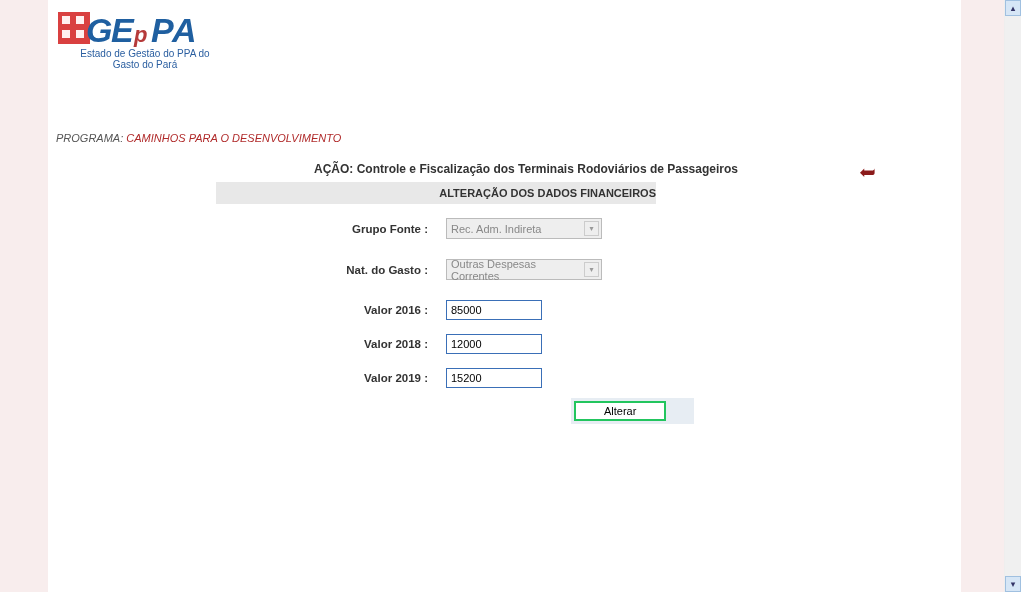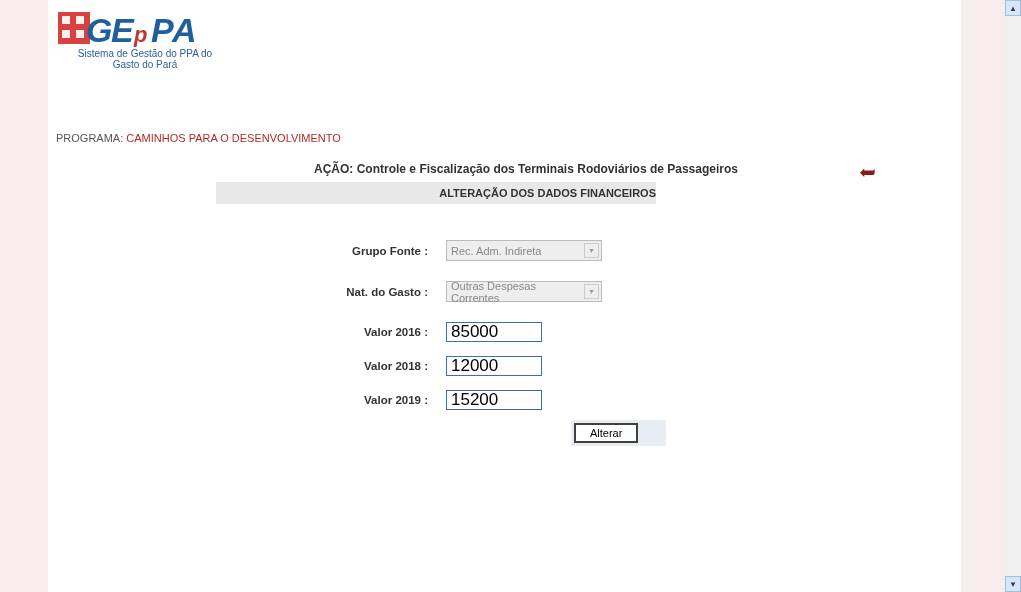--- a/index.html
+++ b/index.html
@@ -122,20 +122,21 @@
   }
   .content {
     padding: 12px 8px;
     font-size: 11px;
   }
   .prog-line {
     font-family: Tahoma, Verdana, sans-serif;
     font-size: 11px;
     color: #363636;
     margin: 48px 0 18px 0;
+    font-style: italic;
   }
   .prog-line .lbl {
     color: #555;
   }
   .prog-line .val {
     color: #b02a2a;
   }
   .form-area {
     width: 680px;
     margin-left: 100px;
@@ -162,41 +163,41 @@
   .back-arrow {
     position: absolute;
     right: -40px;
     top: -2px;
     font-size: 20px;
     color: #8b1a1a;
     cursor: pointer;
     transform: scaleX(-1);
   }
   .form-table {
-    margin-top: 36px;
+    margin-top: 14px;
     margin-left: 120px;
   }
   .row {
     display: flex;
     align-items: center;
     margin-bottom: 20px;
   }
   .form-label {
     width: 170px;
     text-align: right;
     font-size: 11.5px;
     font-weight: bold;
     color: #333;
     padding-right: 18px;
   }
   .text-input {
     width: 96px;
     height: 20px;
     border: 1px solid #3a6fb7;
-    font-size: 17px;
+    font-size: 11px;
     padding: 2px 4px;
     font-family: Verdana, Arial, sans-serif;
   }
   .sel-disabled {
     width: 156px;
     height: 21px;
     border: 1px solid #bbb;
     background: #eee;
     font-size: 11px;
     color: #888;
@@ -222,24 +223,24 @@
   .submit-row {
     margin-left: 415px;
     margin-top: 10px;
   }
   .submit-bg {
     background: #e7edf3;
     padding: 3px 28px 3px 3px;
     display: inline-block;
   }
   .btn-alterar {
-    border: 2px solid #404040;
+    border: 2px solid #22c55e;
     background: #fff;
     font-size: 11px;
-    padding: 2px 14px;
+    padding: 2px 28px;
     cursor: pointer;
     font-family: Verdana, Arial, sans-serif;
     text-align: right;
   }
   .logo-svg-txt {
     font-family: Arial, sans-serif;
   }
 </style>
 </head>
 <body>
@@ -254,21 +255,21 @@
         <rect x="20" y="8" width="8" height="8" fill="#fff0f0"></rect>
         <rect x="6" y="22" width="8" height="8" fill="#fff0f0"></rect>
         <rect x="20" y="22" width="8" height="8" fill="#fff0f0"></rect>
         <text x="30" y="34" class="logo-svg-txt" font-size="34" font-weight="bold" font-style="italic" fill="#1f5fa0">G</text>
         <text x="55" y="34" class="logo-svg-txt" font-size="34" font-weight="bold" font-style="italic" fill="#1f5fa0">E</text>
         <text x="78" y="34" class="logo-svg-txt" font-size="22" font-weight="bold" font-style="italic" fill="#b53a3a">p</text>
         <text x="95" y="34" class="logo-svg-txt" font-size="34" font-weight="bold" font-style="italic" fill="#1f5fa0">P</text>
         <text x="116" y="34" class="logo-svg-txt" font-size="34" font-weight="bold" font-style="italic" fill="#1f5fa0">A</text>
       </svg>
       <div class="logo-sub">
-        <span>Sistema de Gestão do PPA do</span><br>
+        <span>Estado de Gestão do PPA do</span><br>
         <span>Gasto do Pará</span>
       </div>
     </div>
 
 
     <div class="content">
       <div class="prog-line">
         <span class="lbl">PROGRAMA:</span>
         <span class="val">CAMINHOS PARA O DESENVOLVIMENTO</span>
       </div>

